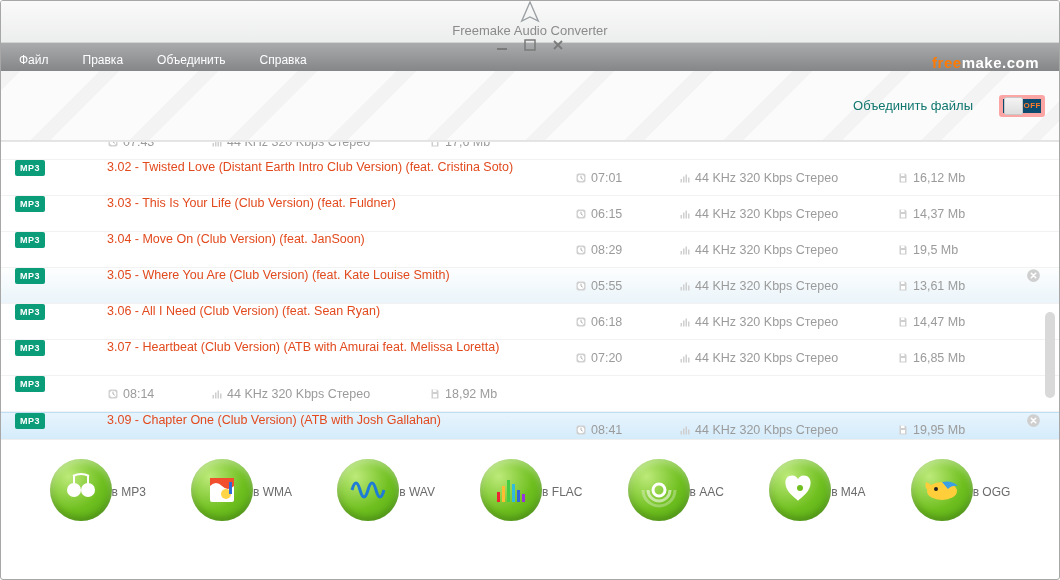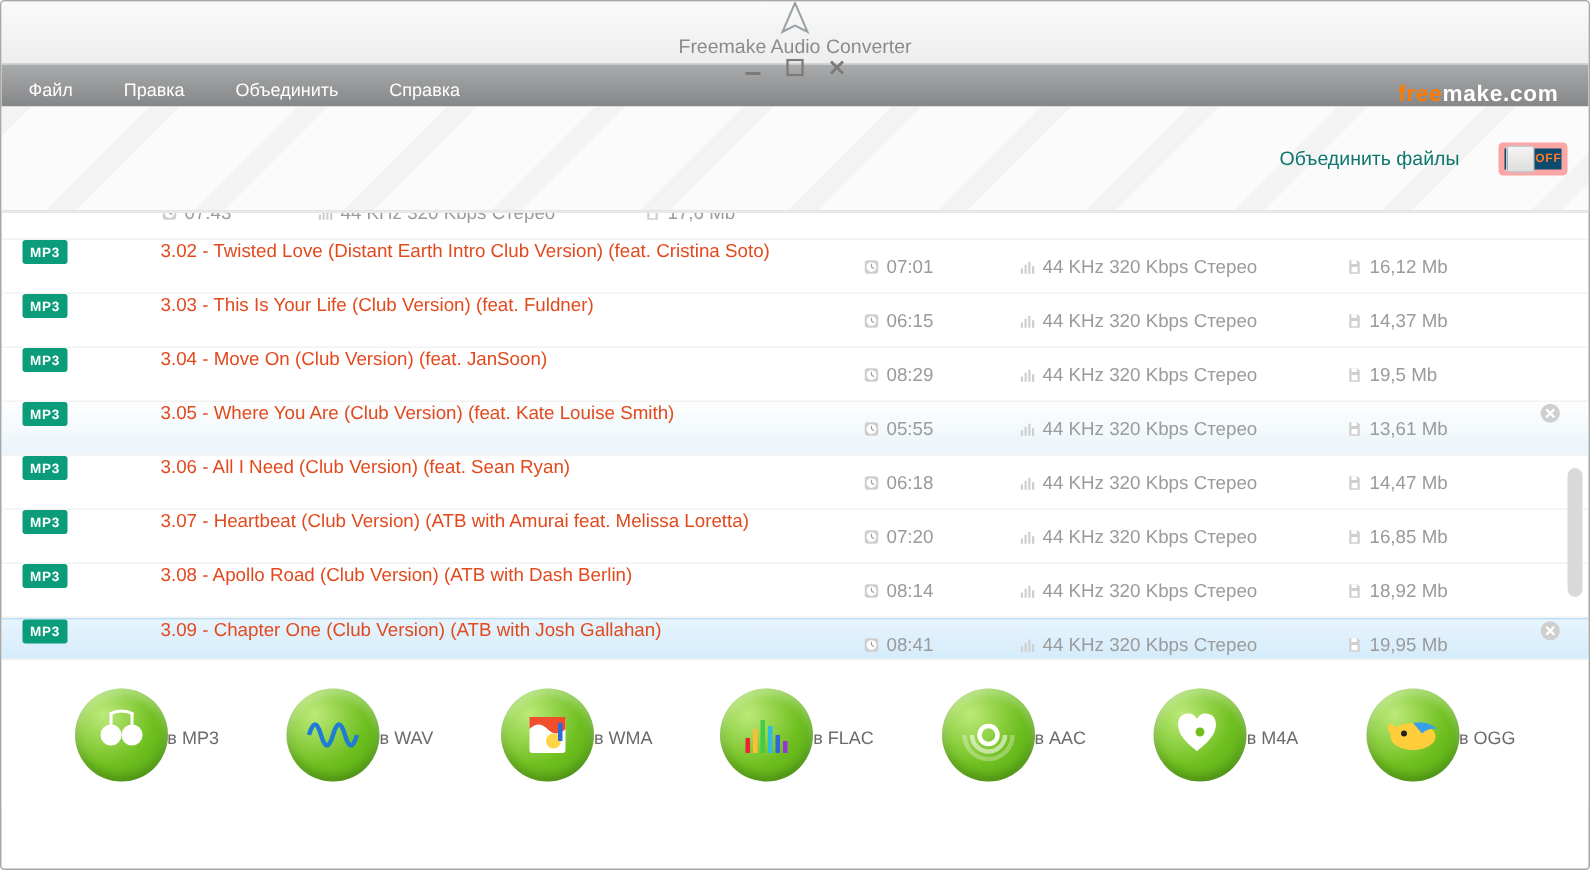--- a/index.html
+++ b/index.html
@@ -309,21 +309,20 @@
             <svg width="12" height="12" viewBox="0 0 24 24">
               <path d="M5 3h11l3 3v15H5Z" fill="#cfcfcf"></path>
               <rect x="8" y="3" width="7" height="5" fill="#fff"></rect>
               <rect x="8" y="12" width="8" height="7" fill="#fff"></rect>
             </svg>
           </span>16,85 Mb</div>
         <div class="remove"></div>
       </div>
       <div class="row ">
         <div class="badge">MP3</div>
-        <div class="trackname">3.08 - Apollo Road (Club Version) (ATB with Dash Berlin)</div>
         <div class="duration"><span class="metaicon">
             <svg width="12" height="12" viewBox="0 0 24 24">
               <rect x="3" y="3" width="18" height="18" rx="4" fill="#cfcfcf"></rect>
               <circle cx="12" cy="12" r="6.5" fill="#fff"></circle>
               <path d="M12 8v4l3 2" stroke="#9e9e9e" stroke-width="1.6" fill="none" stroke-linecap="round"></path>
             </svg>
           </span>08:14</div>
         <div class="quality"><span class="metaicon">
             <svg width="12" height="12" viewBox="0 0 24 24">
               <rect x="3" y="14" width="3" height="7" fill="#cfcfcf"></rect>
@@ -382,32 +381,32 @@
       <div class="circle">
         <svg viewBox="0 0 40 40">
           <use href="#ico-mp3"></use>
         </svg>
       </div>
       <div class="lbl">в MP3</div>
     </div>
     <div class="fmt">
       <div class="circle">
         <svg viewBox="0 0 40 40">
+          <use href="#ico-wma"></use>
+        </svg>
+      </div>
+      <div class="lbl">в WMA</div>
+    </div>
+    <div class="fmt">
+      <div class="circle">
+        <svg viewBox="0 0 40 40">
           <use href="#ico-wav"></use>
         </svg>
       </div>
       <div class="lbl">в WAV</div>
-    </div>
-    <div class="fmt">
-      <div class="circle">
-        <svg viewBox="0 0 40 40">
-          <use href="#ico-wma"></use>
-        </svg>
-      </div>
-      <div class="lbl">в WMA</div>
     </div>
     <div class="fmt">
       <div class="circle">
         <svg viewBox="0 0 40 40">
           <use href="#ico-flac"></use>
         </svg>
       </div>
       <div class="lbl">в FLAC</div>
     </div>
     <div class="fmt">

